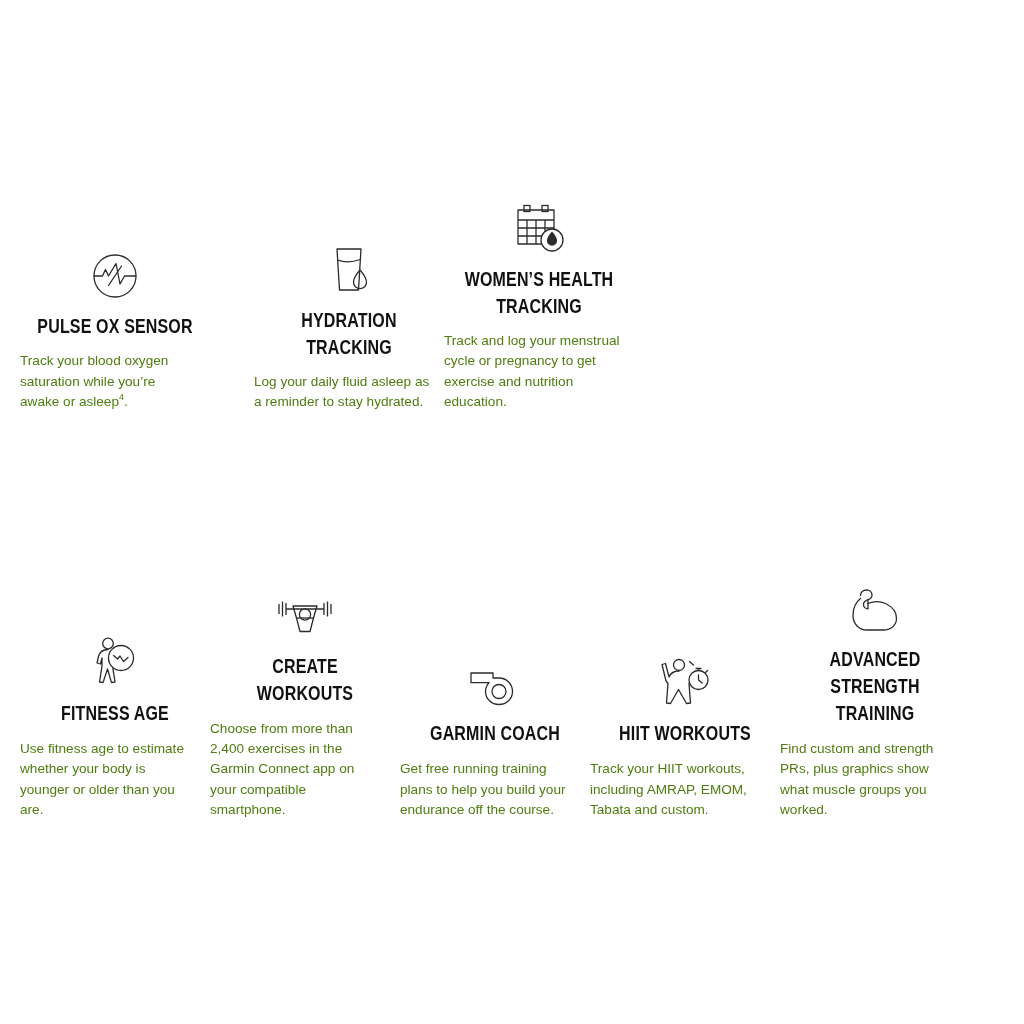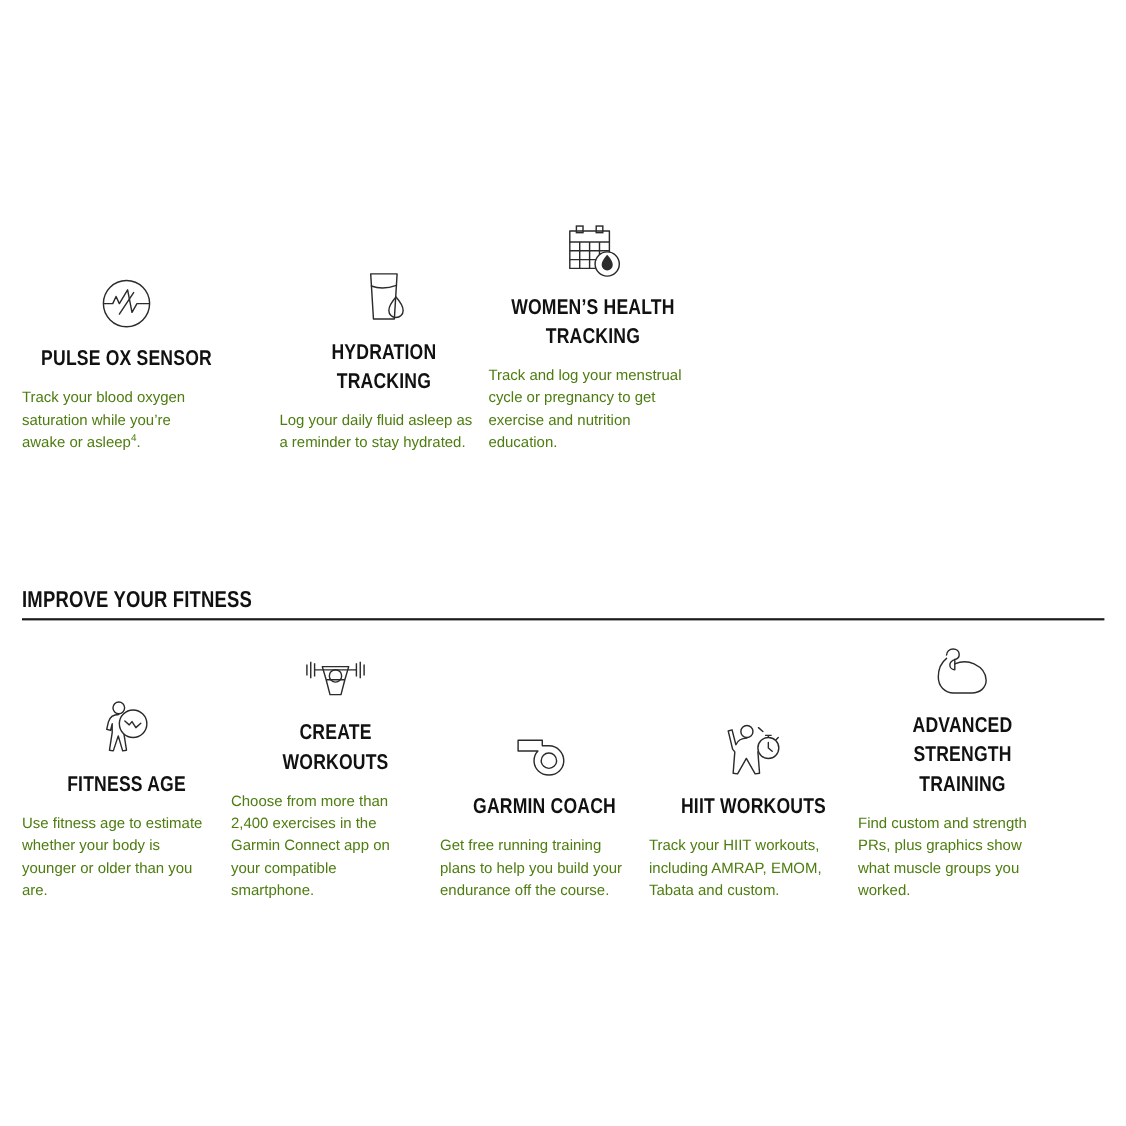--- a/index.html
+++ b/index.html
@@ -181,24 +181,20 @@
             <path d="M40 30.5 C40 30.5 35.6 35.6 35.6 38.8 C35.6 41.2 37.6 43.2 40 43.2 C42.4 43.2 44.4 41.2 44.4 38.8 C44.4 35.6 40 30.5 40 30.5 Z" fill="#2b2b2b" stroke="#2b2b2b" stroke-linejoin="round"></path>
           </svg>
         </div>
         <div class="card-title">WOMEN’S HEALTH TRACKING</div>
         <div class="card-body"><span>Track and log your menstrual cycle or pregnancy to get exercise and nutrition education.</span></div>
       </div>
 
     </div>
   </div>
 
-  <div class="section-heading-wrap">
-    <div class="section-heading">IMPROVE YOUR FITNESS</div>
-    <div class="section-rule"></div>
-  </div>
 
   <div class="section-bottom">
     <div class="row">
 
       <div class="card">
         <div class="icon-wrap">
           <svg width="48" height="50" viewBox="0 0 48 50" fill="none" stroke="#2b2b2b" stroke-width="1.3">
             <circle cx="17" cy="7.5" r="5.3"></circle>
             <path d="M17 13.5 C11.5 13.5 8.5 16.5 7.5 20.5 L6 27 L9.5 28 L11 22 L11 30 L8.5 46 L12 46.6 L16.5 33 L20.5 46.6 L24 46 L21.5 30 L21.5 20" stroke-linejoin="round" stroke-linecap="round"></path>
             <circle cx="30" cy="22" r="12.5" fill="#ffffff"></circle>

